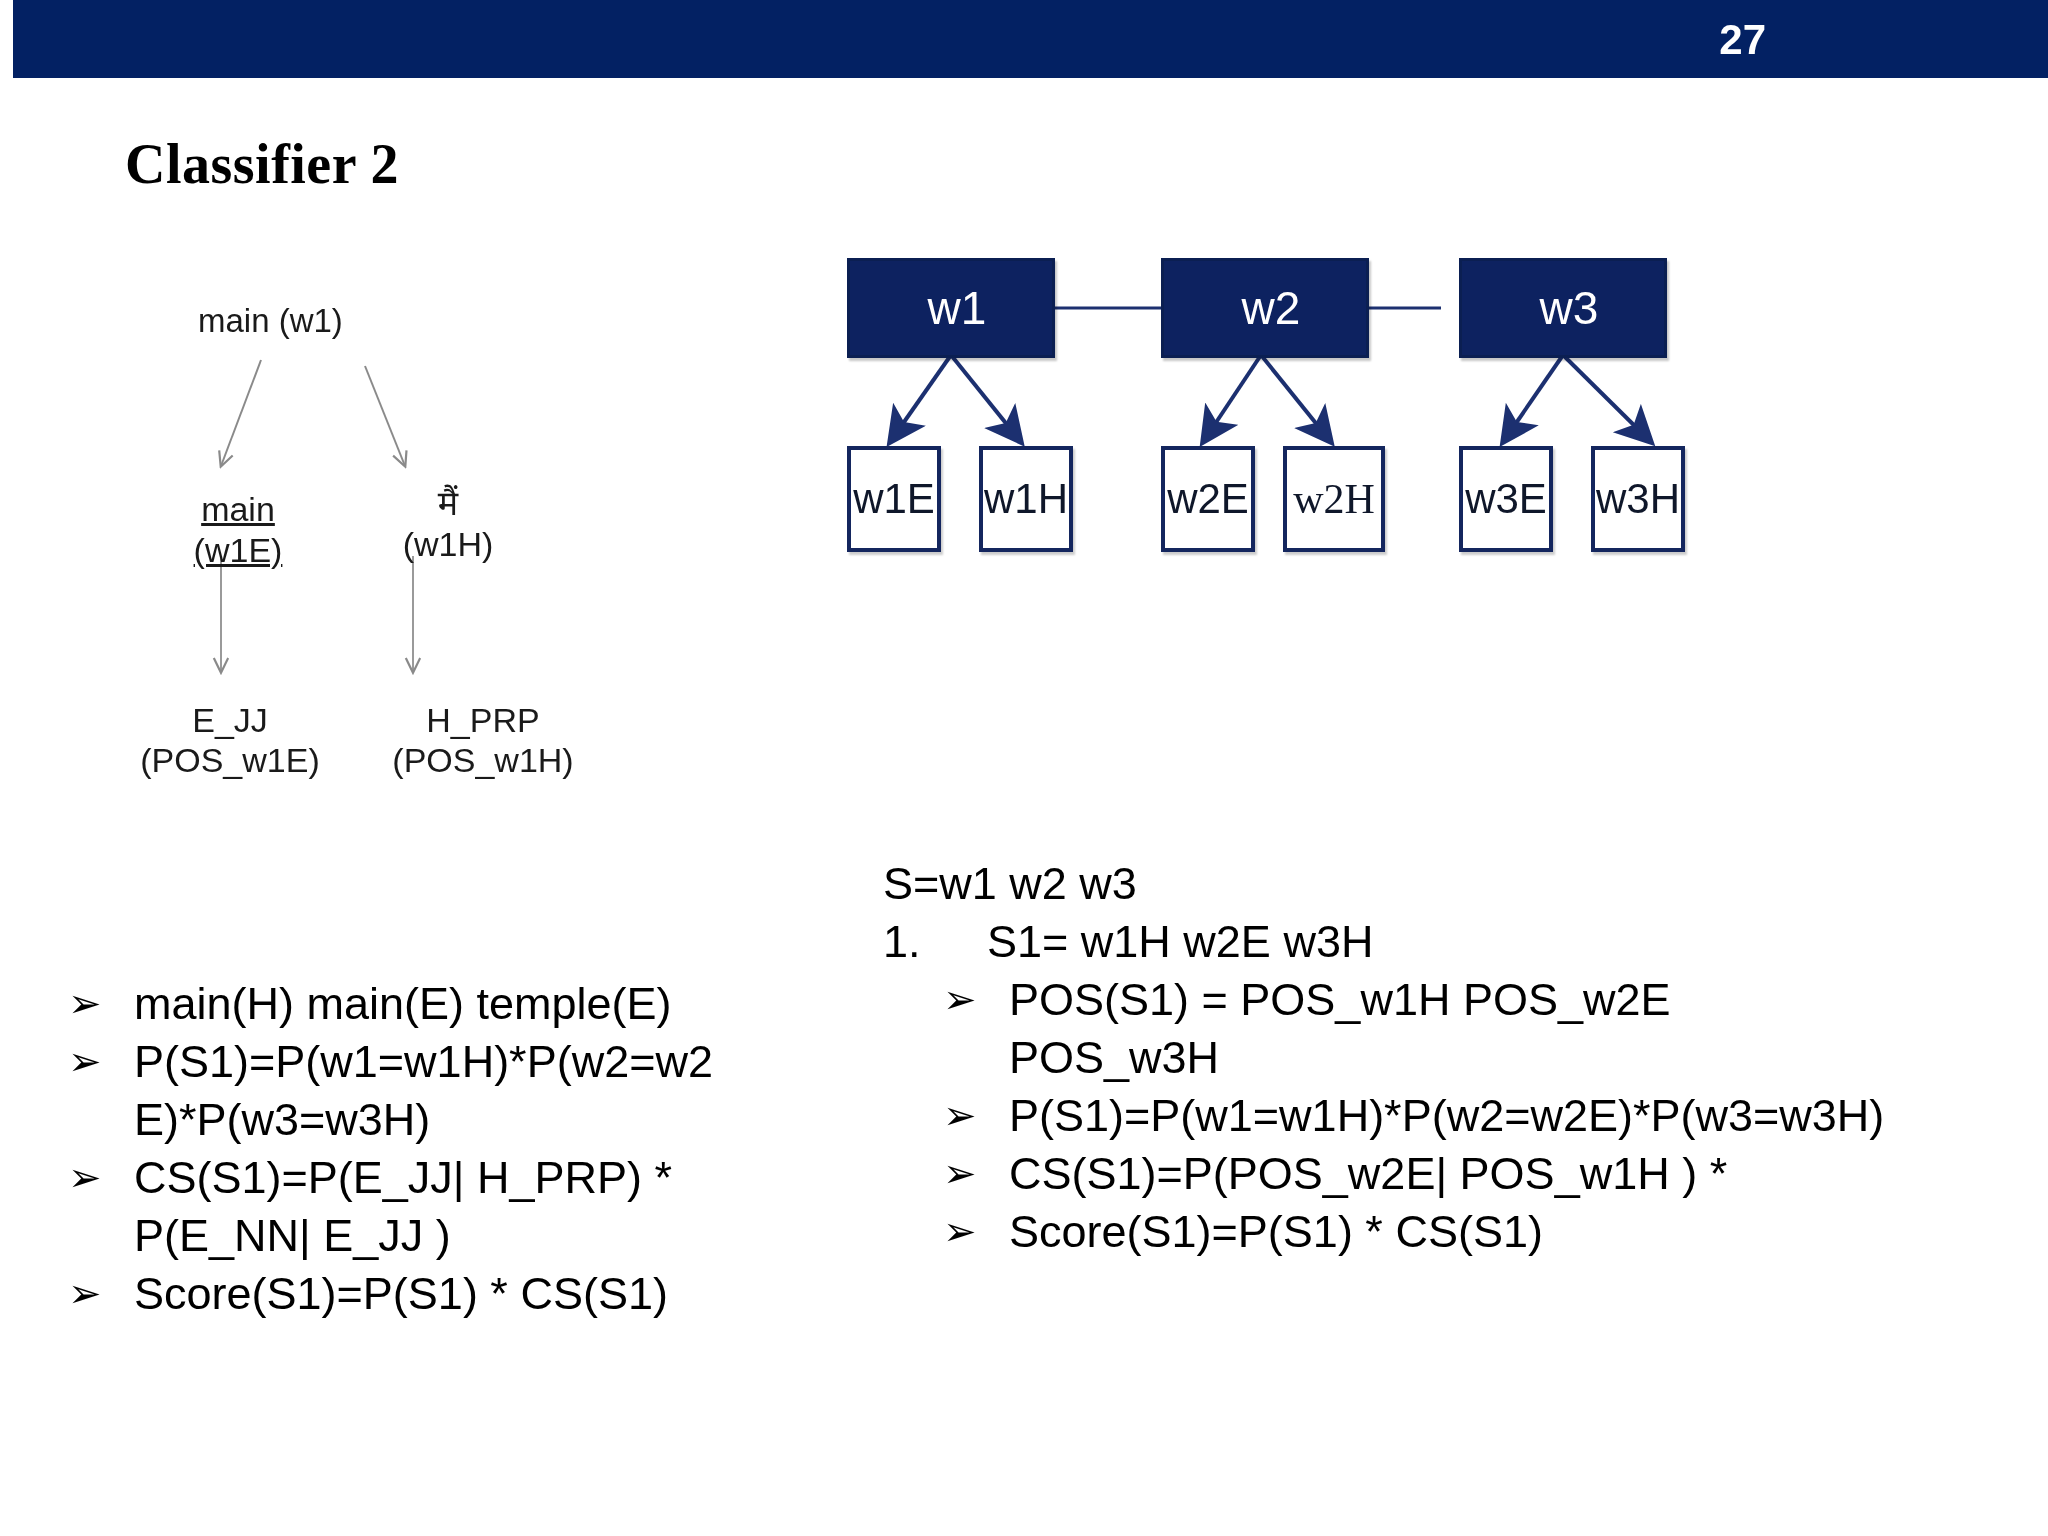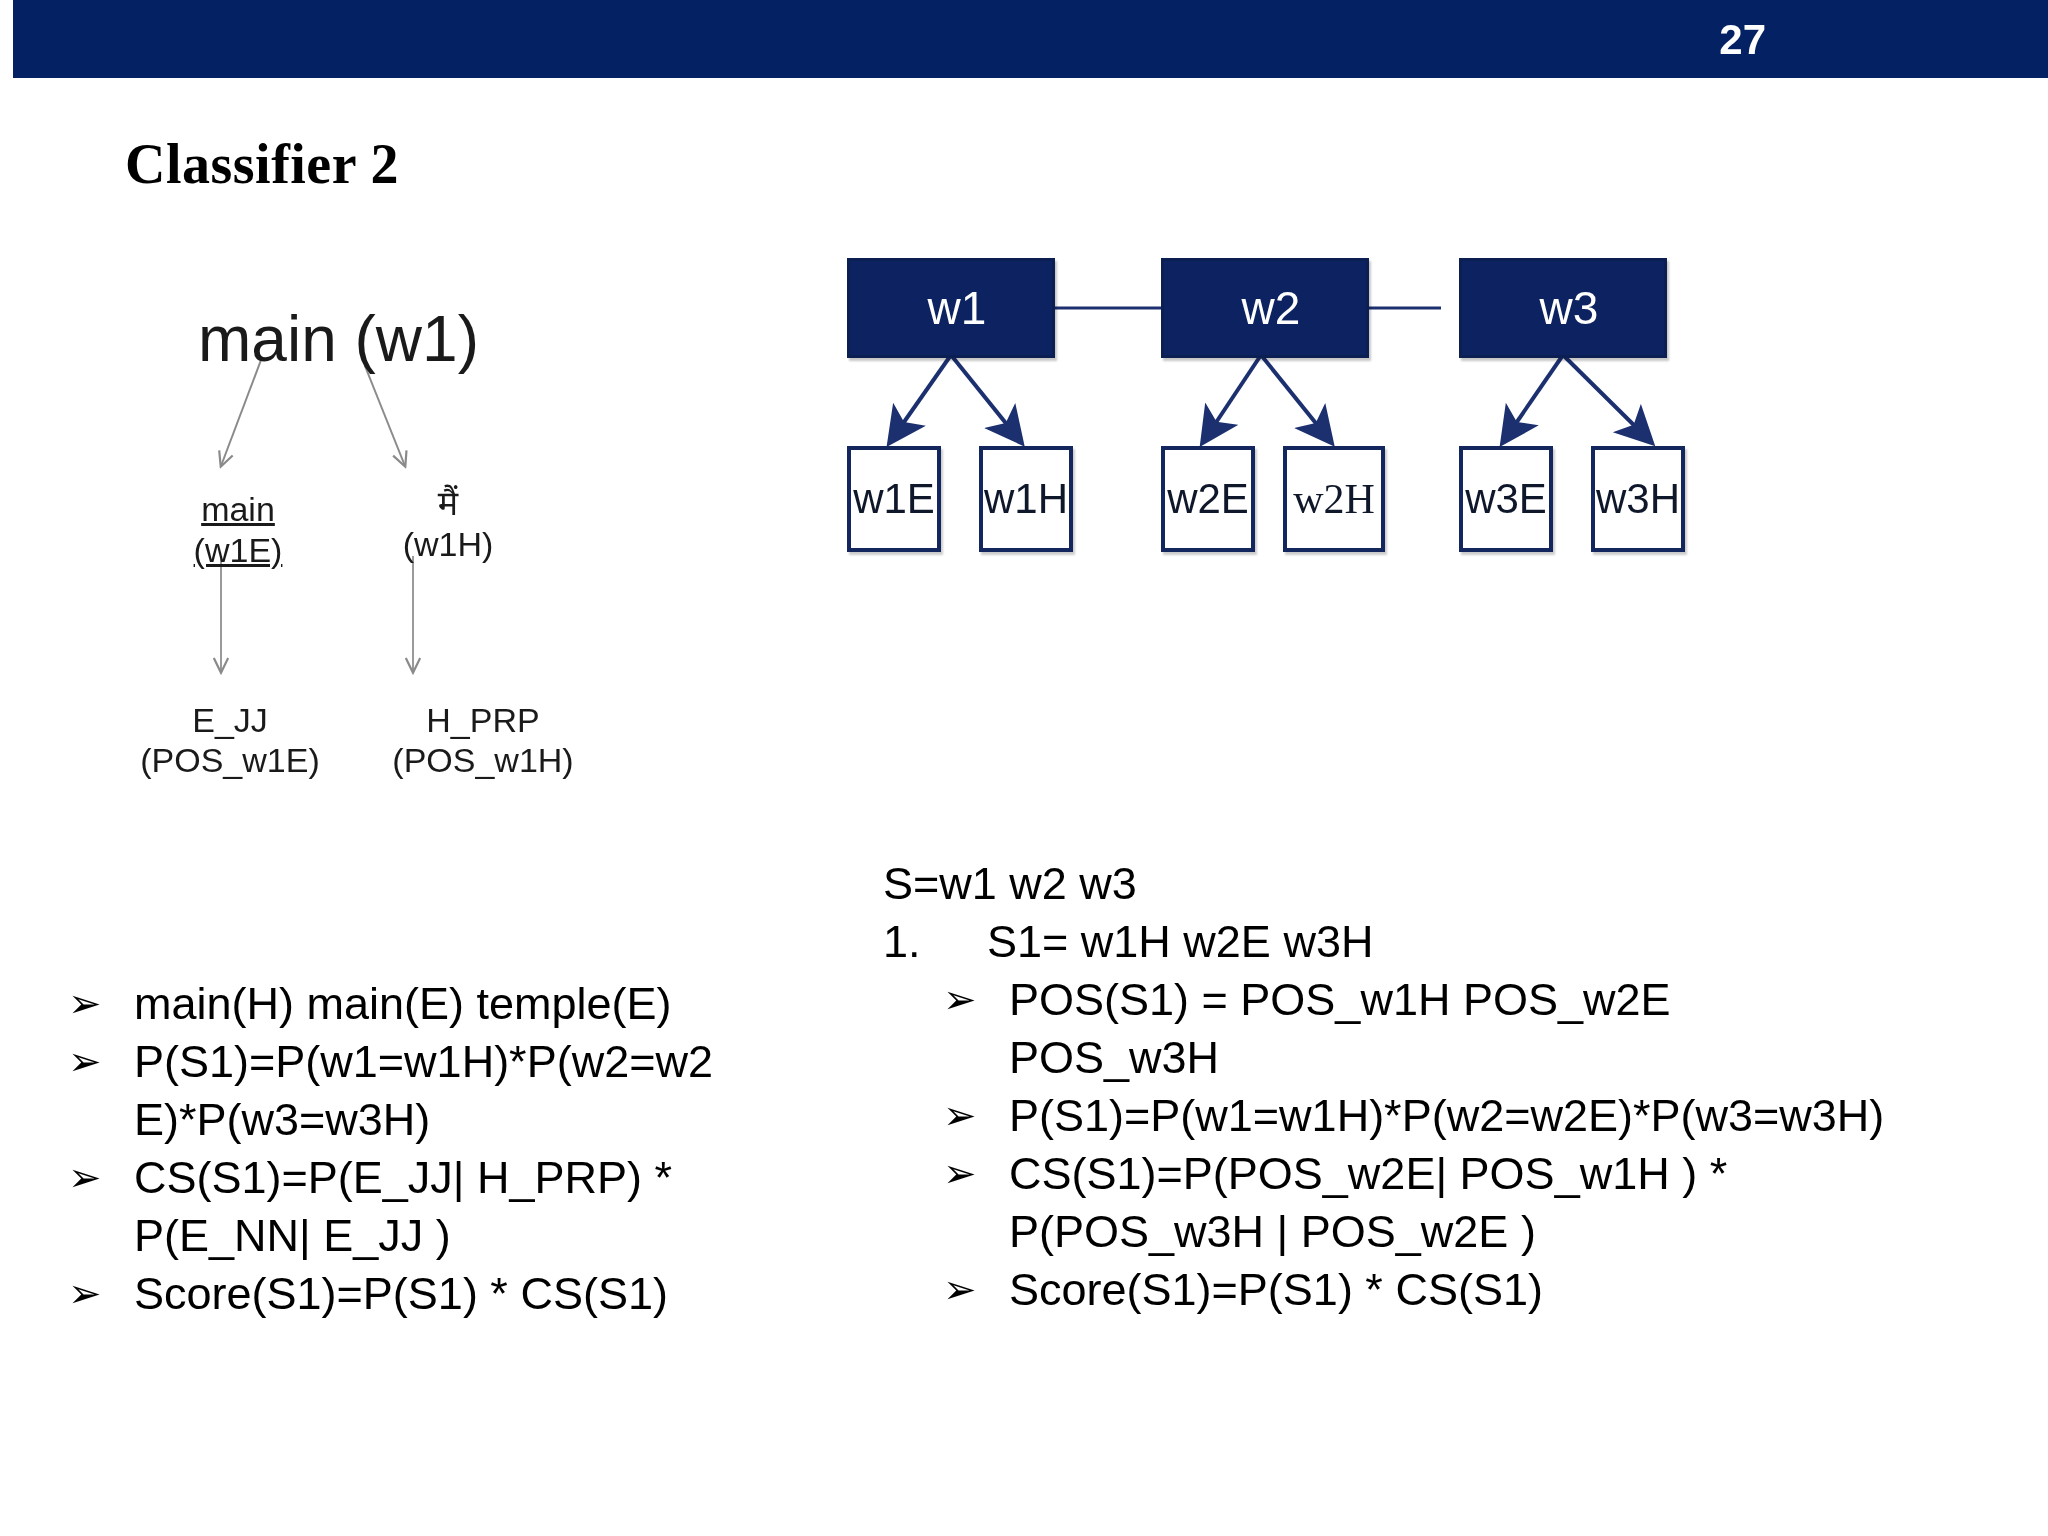--- a/index.html
+++ b/index.html
@@ -37,21 +37,21 @@
 
   
   .left-tree{position:absolute;left:0px;top:280px;width:820px;height:420px;}
   .lt-label{
     position:absolute;
     font-family:"Liberation Sans", sans-serif;
     color:#1a1a1a;
     white-space:nowrap;
     text-align:center;
   }
-  .lt-root{left:185px;top:22px;font-size:64px;}
+  .lt-root{left:185px;top:22px;font-size:33px;}
   .lt-mid-l{left:130px;top:209px;font-size:34px;width:190px;line-height:1.20;text-decoration:underline;}
   .lt-mid-r{left:340px;top:203px;font-size:34px;width:190px;line-height:1.20;}
   .lt-leaf-l{left:92px;top:420px;font-size:34px;width:250px;line-height:1.18;}
   .lt-leaf-r{left:345px;top:420px;font-size:34px;width:250px;line-height:1.18;}
   .lt-svg{position:absolute;left:0;top:0;width:820px;height:420px;}
 
   
   .right-diagram{position:absolute;left:820px;top:250px;width:1228px;height:400px;}
   .rd-svg{position:absolute;left:0;top:0;width:1228px;height:400px;}
   .node-box{
@@ -230,21 +230,20 @@
 
     <div class="b-row indent-1">
       <span class="b-mark">➢</span>
       <span class="b-text nowrap">P(S1)=P(w1=w1H)*P(w2=w2E)*P(w3=w3H)</span>
     </div>
 
     <div class="b-row indent-1">
       <span class="b-mark">➢</span>
       <span class="b-text">
         <span class="nowrap">CS(S1)=P(POS_w2E| POS_w1H ) *</span><br>
-        <span class="nowrap">P(POS_w3H | POS_w2E )</span>
       </span>
     </div>
 
     <div class="b-row indent-1">
       <span class="b-mark">➢</span>
       <span class="b-text">Score(S1)=P(S1) * CS(S1)</span>
     </div>
   </div>
 
 </div>

